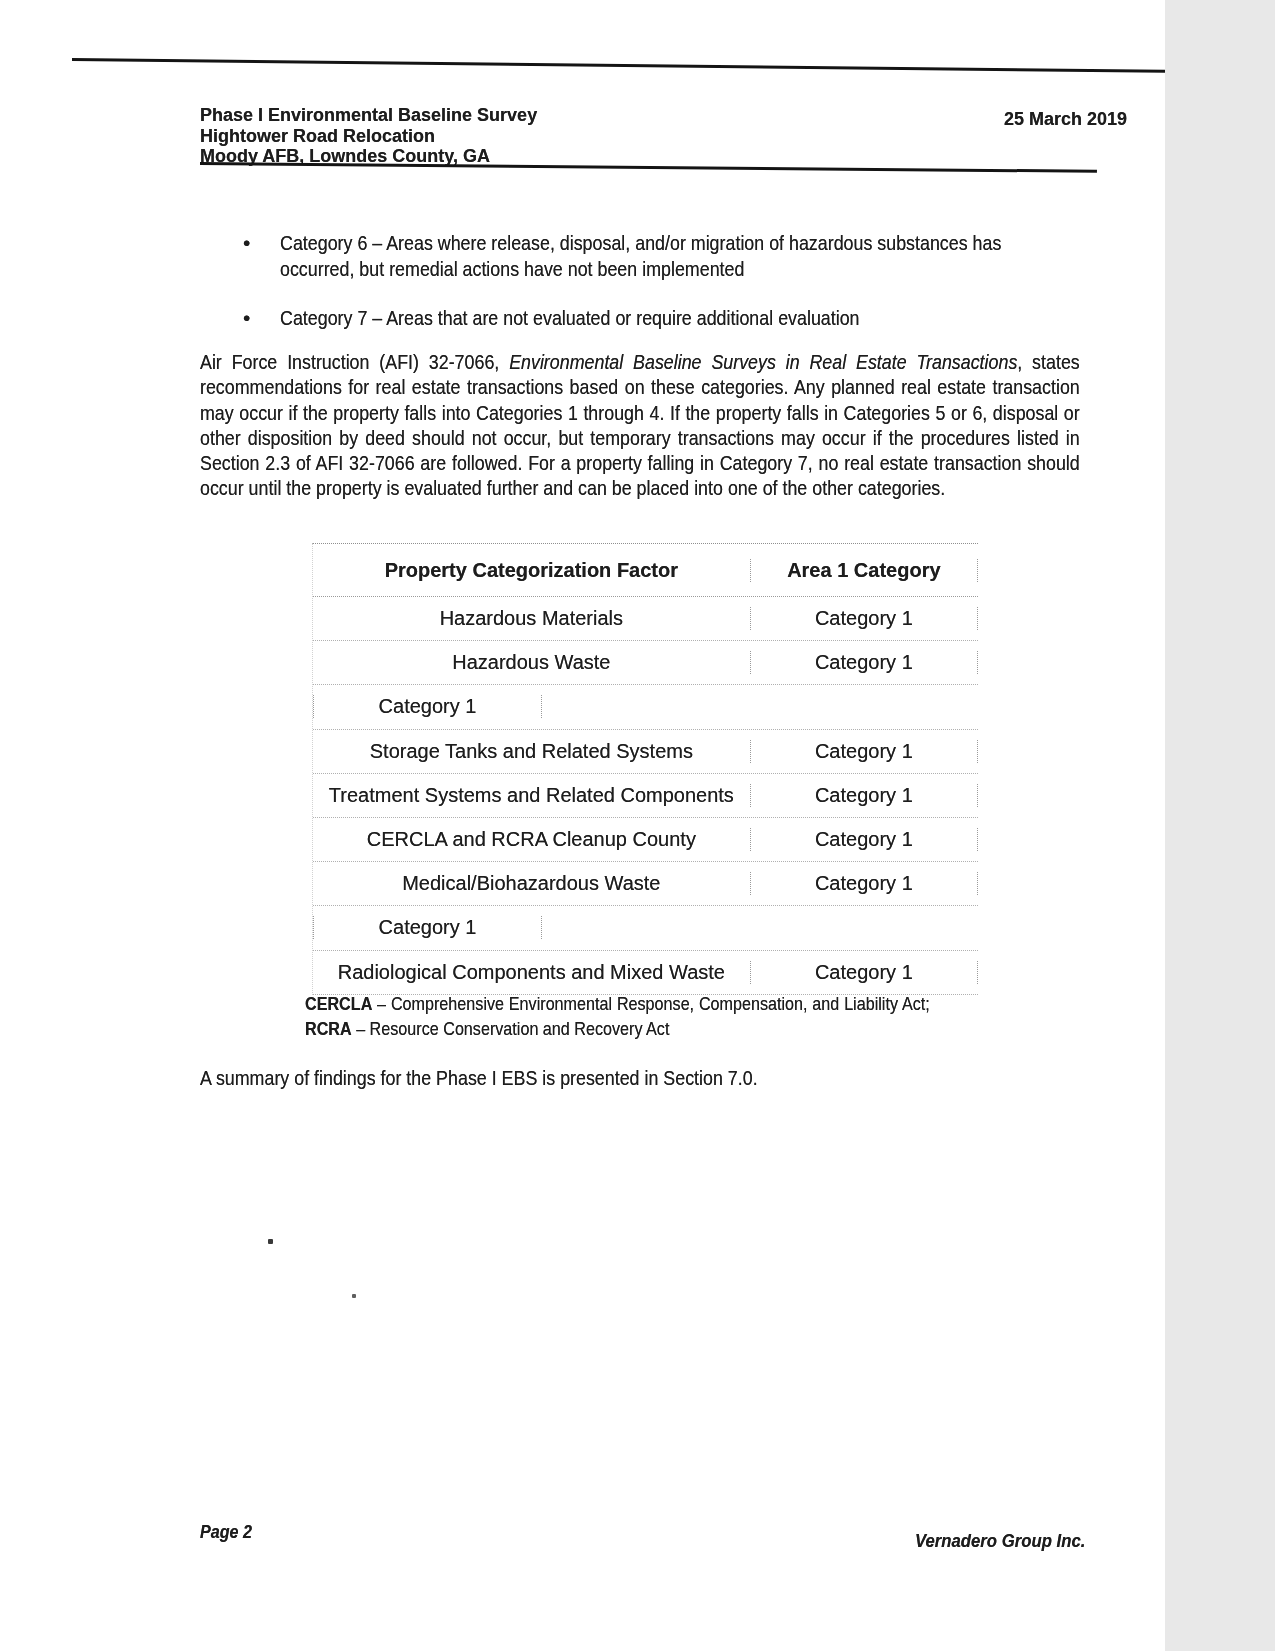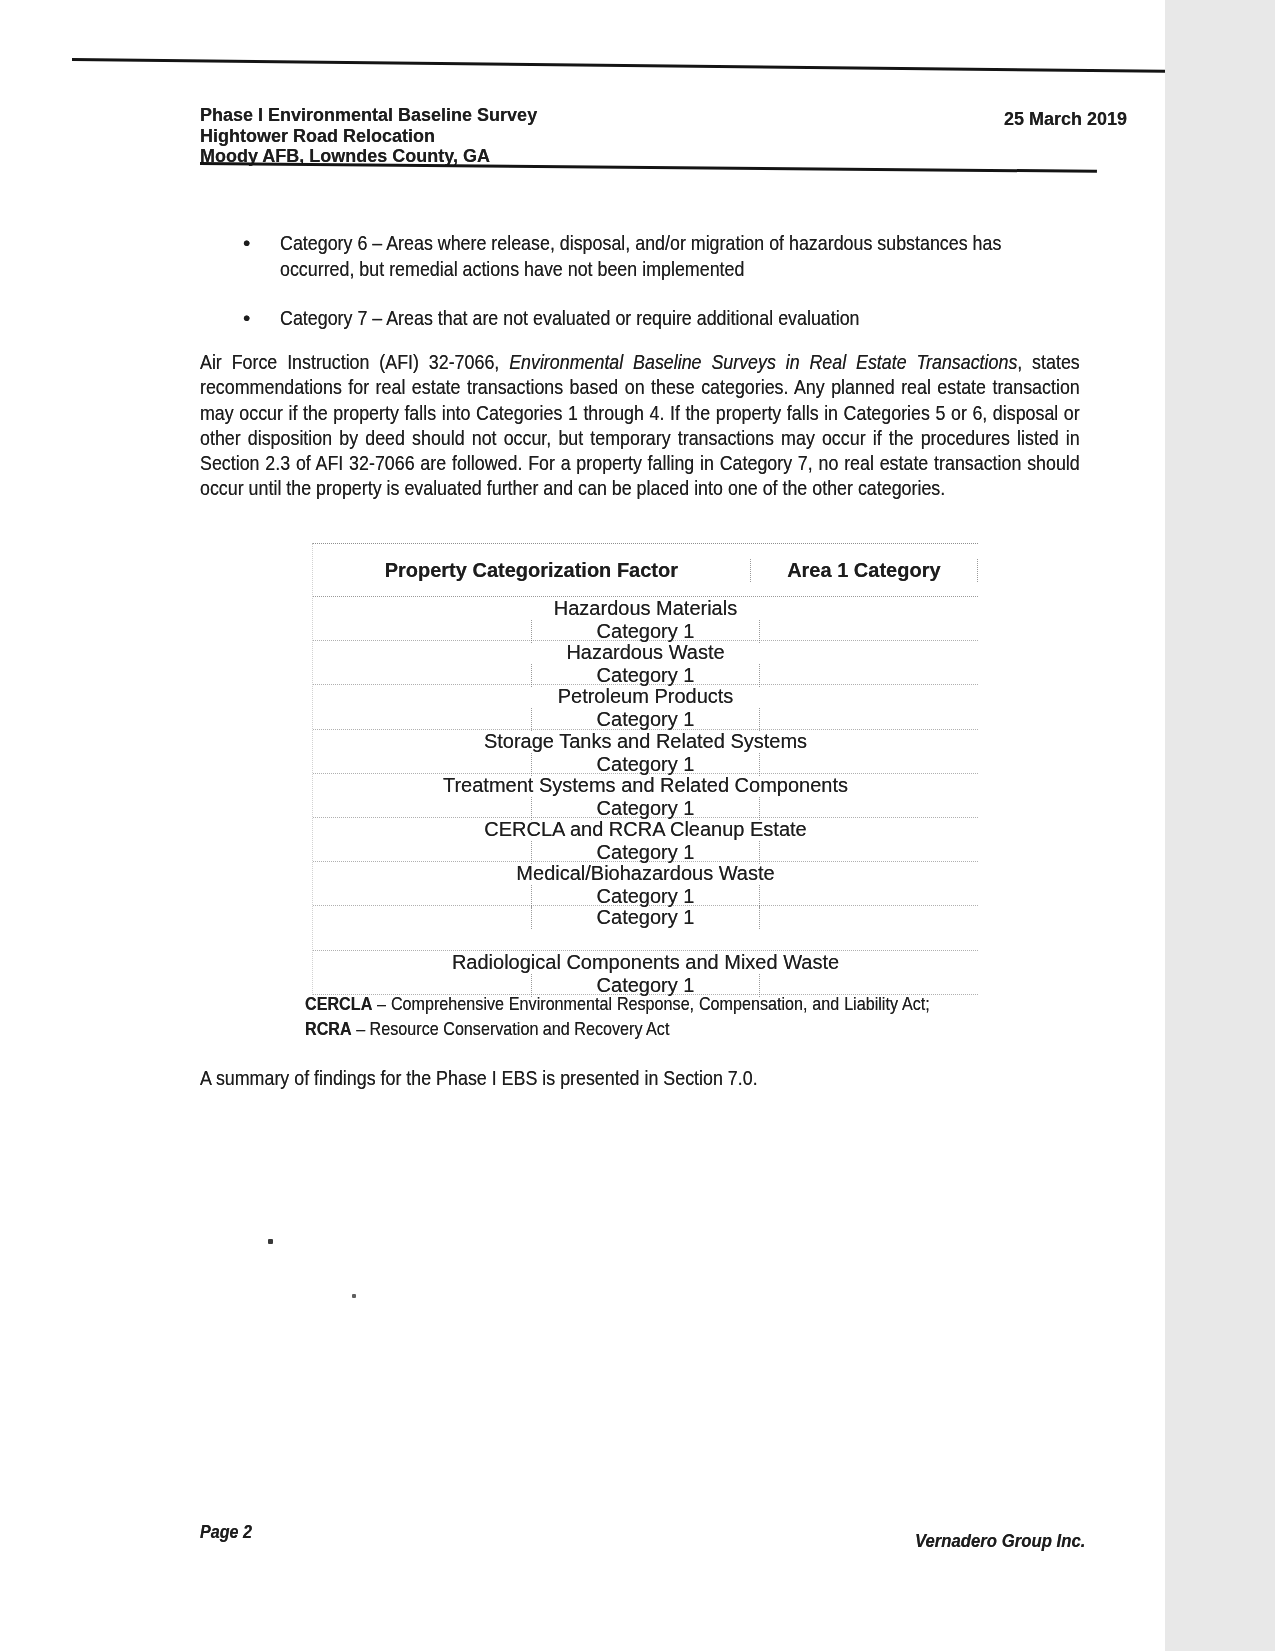--- a/index.html
+++ b/index.html
@@ -43,21 +43,21 @@
   .para .it{font-style:italic;}
 
   
   .ptable{
     position:absolute;left:312px;top:543px;width:665px;
     border-top:1px dotted #8f8f8f;
     border-left:1px dotted rgba(150,150,150,.45);
   }
   .trow{display:flex;align-items:center;border-bottom:1px dotted rgba(110,110,110,.55);}
   .trow.head{height:52px;font-weight:bold;border-bottom:1px dotted rgba(110,110,110,.7);}
-  .trow.body-row{height:43.2px;flex-direction:column;}
+  .trow.body-row{height:43.2px;}
   .tcell{text-align:center;font-size:20px;}
   .tcell.c1{width:438px;}
   .tcell.c2{width:227px;border-left:1px dotted rgba(110,110,110,.7);border-right:1px dotted rgba(110,110,110,.7);}
   .trow.head .tcell{font-size:20px;}
 
   
   .footnote{
     position:absolute;left:305px;top:991px;
     width:735px;font-size:19px;line-height:25px;
     text-align:justify;
@@ -113,33 +113,32 @@
     </div>
     <div class="trow body-row">
       <div class="tcell c1 txt">Hazardous Materials</div>
       <div class="tcell c2 txt">Category 1</div>
     </div>
     <div class="trow body-row">
       <div class="tcell c1 txt">Hazardous Waste</div>
       <div class="tcell c2 txt">Category 1</div>
     </div>
     <div class="trow body-row">
-      <div class="tcell c1 txt">Petroleum Products</div>
       <div class="tcell c2 txt">Category 1</div>
     </div>
     <div class="trow body-row">
       <div class="tcell c1 txt">Storage Tanks and Related Systems</div>
       <div class="tcell c2 txt">Category 1</div>
     </div>
     <div class="trow body-row">
       <div class="tcell c1 txt">Treatment Systems and Related Components</div>
       <div class="tcell c2 txt">Category 1</div>
     </div>
     <div class="trow body-row">
-      <div class="tcell c1 txt">CERCLA and RCRA Cleanup Estate</div>
+      <div class="tcell c1 txt">CERCLA and RCRA Cleanup County</div>
       <div class="tcell c2 txt">Category 1</div>
     </div>
     <div class="trow body-row">
       <div class="tcell c1 txt">Medical/Biohazardous Waste</div>
       <div class="tcell c2 txt">Category 1</div>
     </div>
     <div class="trow body-row">
       <div class="tcell c2 txt">Category 1</div>
     </div>
     <div class="trow body-row">

